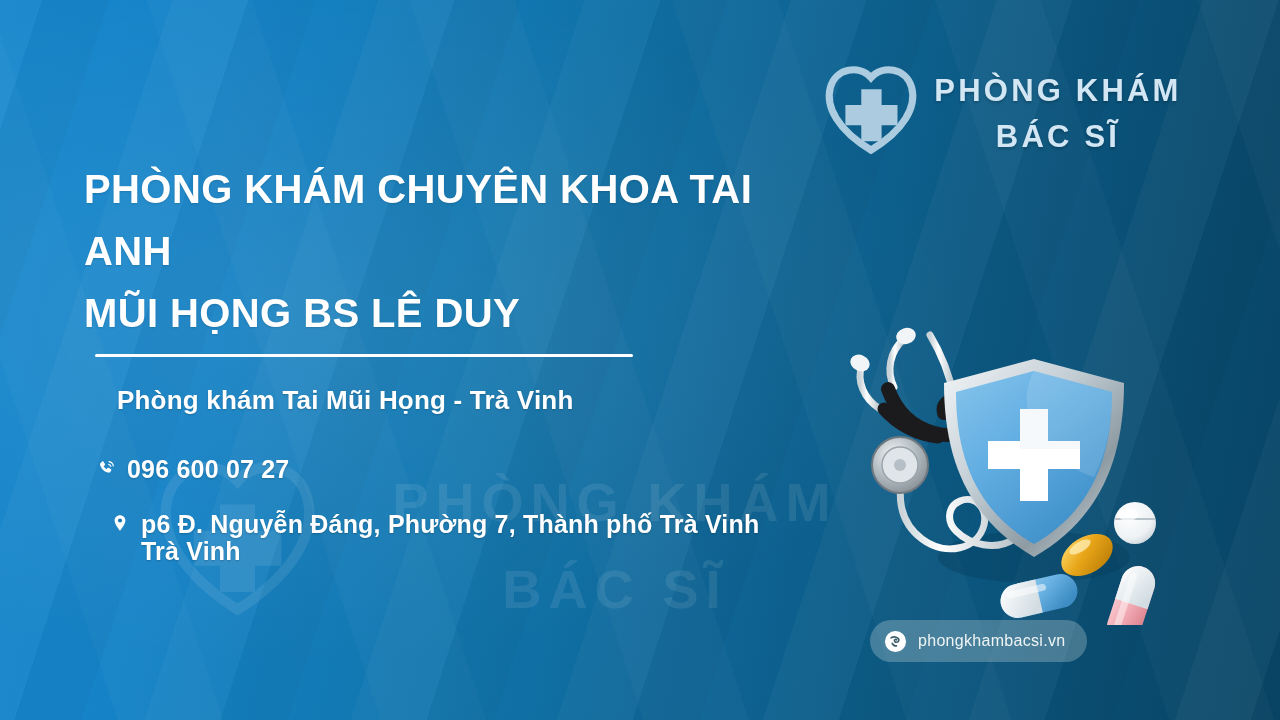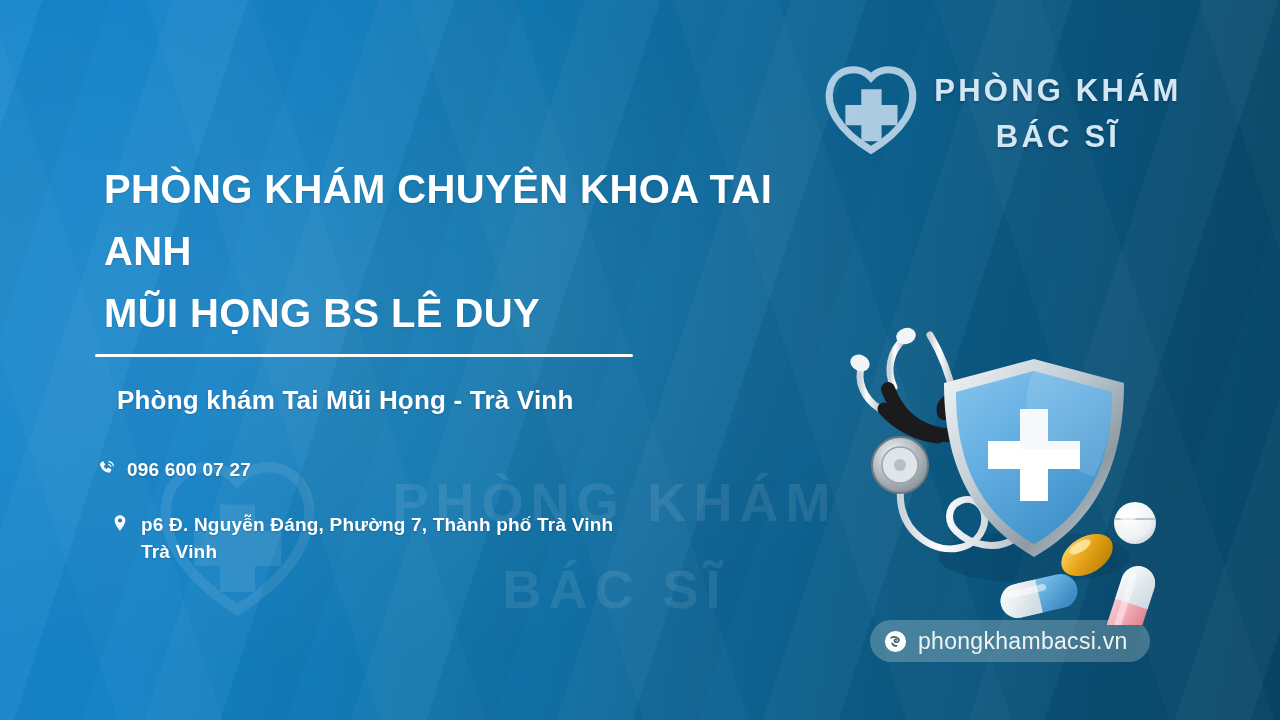--- a/index.html
+++ b/index.html
@@ -115,21 +115,21 @@
     font-weight: 700;
     font-size: 31px;
     line-height: 1.48;
     letter-spacing: 3.2px;
     text-shadow: 0 2px 3px rgba(0,0,0,0.20);
   }
 
   
   .title {
     position: absolute;
-    left: 104px;
+    left: 84px;
     top: 158px;
     width: 760px;
     color: #ffffff;
     font-size: 40px;
     font-weight: 700;
     line-height: 62px;
     letter-spacing: 0.4px;
     text-shadow: 0 1px 2px rgba(0,0,0,0.13);
   }
   .divider {
@@ -162,21 +162,21 @@
   .contact-row .ic {
     flex: 0 0 auto;
     width: 22px;
     height: 24px;
     margin-right: 10px;
     display: flex;
     align-items: center;
     justify-content: center;
   }
   .contact-row .txt {
-    font-size: 19px;
+    font-size: 25px;
     font-weight: 700;
     line-height: 27px;
     letter-spacing: 0.2px;
     text-shadow: 0 1px 2px rgba(0,0,0,0.2);
   }
   #row-phone { left: 95px; top: 456px; }
   #row-addr  { left: 109px; top: 511px; width: 700px; }
 
   
   .url-pill {
@@ -191,21 +191,21 @@
     background: rgba(222,232,230,0.27);
     border-radius: 21px;
   }
   .url-pill .glyph {
     width: 23px;
     height: 23px;
     flex: 0 0 auto;
   }
   .url-pill .label {
     color: #eef4f4;
-    font-size: 23px;
+    font-size: 16px;
     letter-spacing: 0.3px;
     white-space: nowrap;
   }
 
   
   .art {
     position: absolute;
     left: 838px;
     top: 325px;
     width: 350px;

